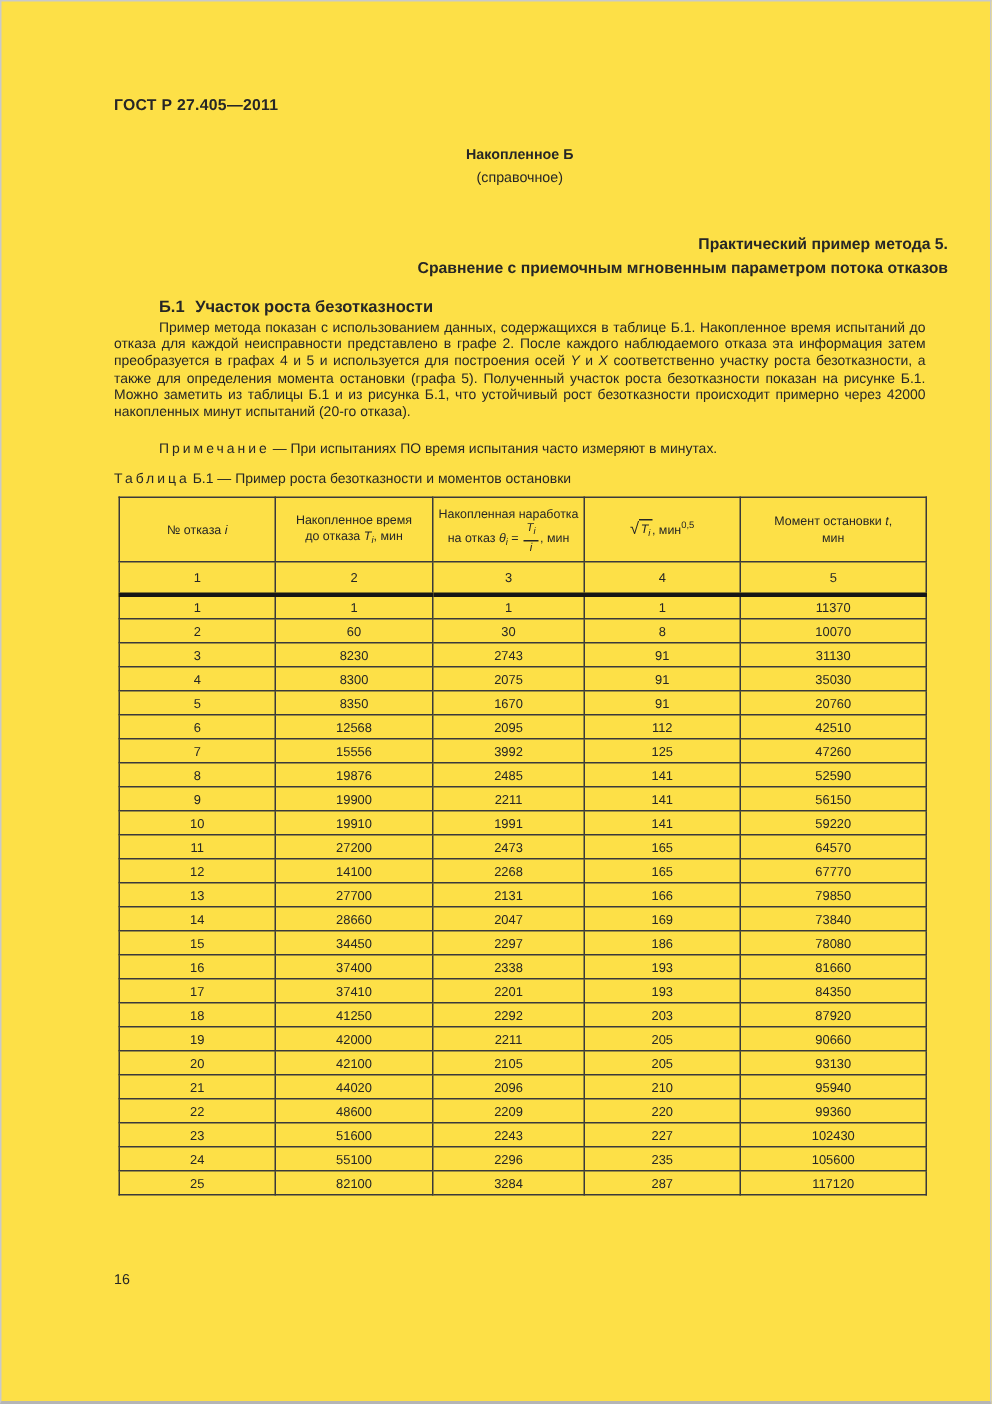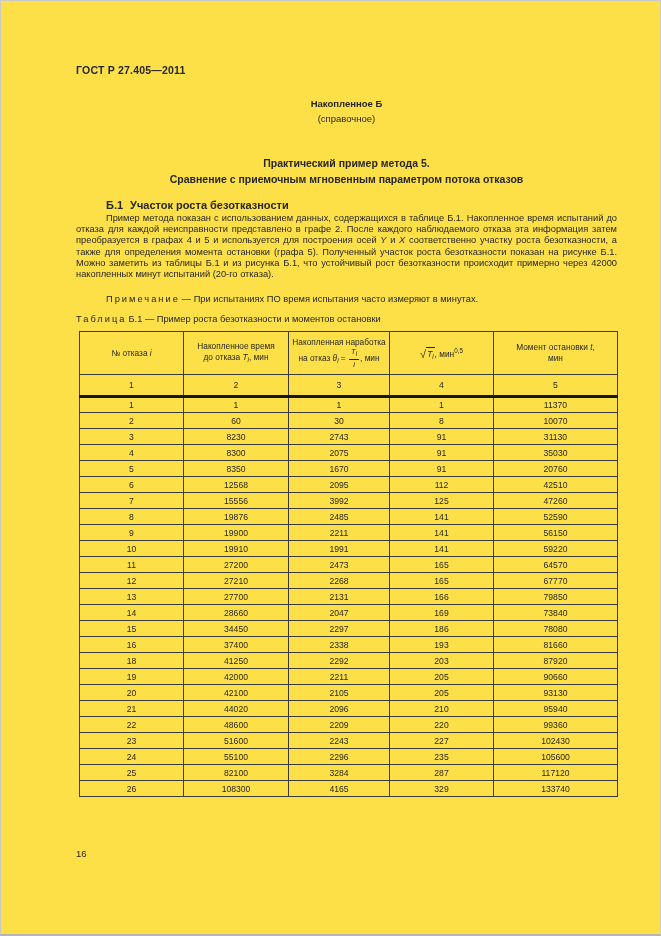--- a/index.html
+++ b/index.html
@@ -20,21 +20,21 @@
     position:absolute; left:75px; top:63px;
     font-size:10.5px; font-weight:bold; letter-spacing:0.2px;
   }
   .appendix {
     position:absolute; left:75px; top:95px; width:541px;
     text-align:center; font-size:9.5px; line-height:15px;
   }
   .appendix .appendix-label { font-weight:bold; }
   .doc-title {
     position:absolute; left:60px; top:154px; width:571px;
-    text-align:center; font-weight:bold; font-size:10.5px; line-height:16px;
+    text-align:right; font-weight:bold; font-size:10.5px; line-height:16px;
   }
   .section-heading {
     position:absolute; left:105px; top:198px;
     font-size:11px; font-weight:bold;
   }
   .section-heading .num { margin-right:7px; }
   .paragraph {
     position:absolute; left:75px; top:212px; width:541px;
     font-size:9.3px; line-height:11.2px; text-align:justify; text-indent:30px;
   }
@@ -200,21 +200,21 @@
   </tr>
         <tr>
     <td>11</td>
     <td>27200</td>
     <td>2473</td>
     <td>165</td>
     <td>64570</td>
   </tr>
         <tr>
     <td>12</td>
-    <td>27210</td>
+    <td>14100</td>
     <td>2268</td>
     <td>165</td>
     <td>67770</td>
   </tr>
         <tr>
     <td>13</td>
     <td>27700</td>
     <td>2131</td>
     <td>166</td>
     <td>79850</td>
@@ -234,20 +234,27 @@
     <td>78080</td>
   </tr>
         <tr>
     <td>16</td>
     <td>37400</td>
     <td>2338</td>
     <td>193</td>
     <td>81660</td>
   </tr>
         <tr>
+    <td>17</td>
+    <td>37410</td>
+    <td>2201</td>
+    <td>193</td>
+    <td>84350</td>
+  </tr>
+        <tr>
     <td>18</td>
     <td>41250</td>
     <td>2292</td>
     <td>203</td>
     <td>87920</td>
   </tr>
         <tr>
     <td>19</td>
     <td>42000</td>
     <td>2211</td>
@@ -289,25 +296,18 @@
     <td>235</td>
     <td>105600</td>
   </tr>
         <tr>
     <td>25</td>
     <td>82100</td>
     <td>3284</td>
     <td>287</td>
     <td>117120</td>
   </tr>
-        <tr>
-    <td>26</td>
-    <td>108300</td>
-    <td>4165</td>
-    <td>329</td>
-    <td>133740</td>
-  </tr>
       </tbody>
   </table>
 
   <div class="page-number">16</div>
 
 </div>
 
 </body></html>

